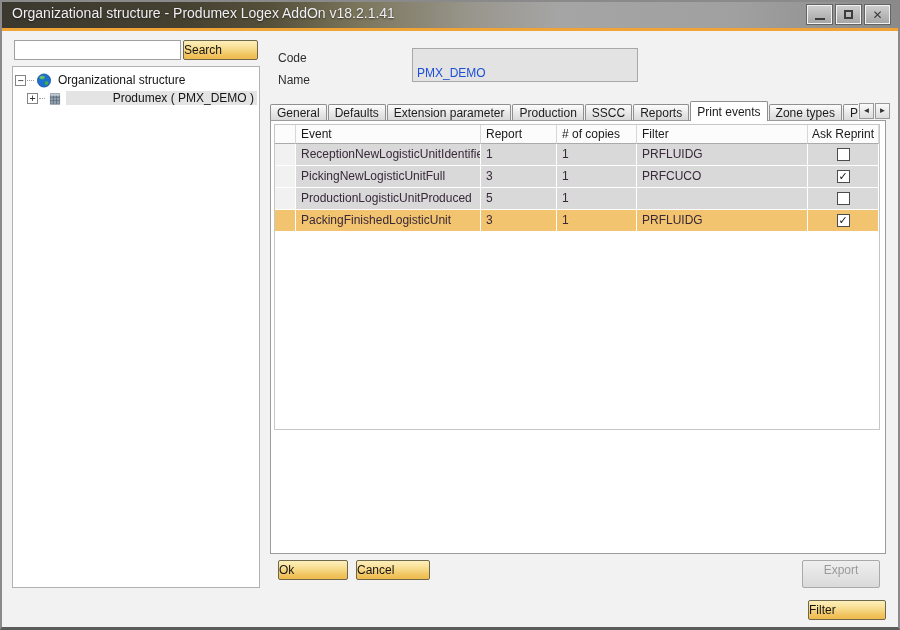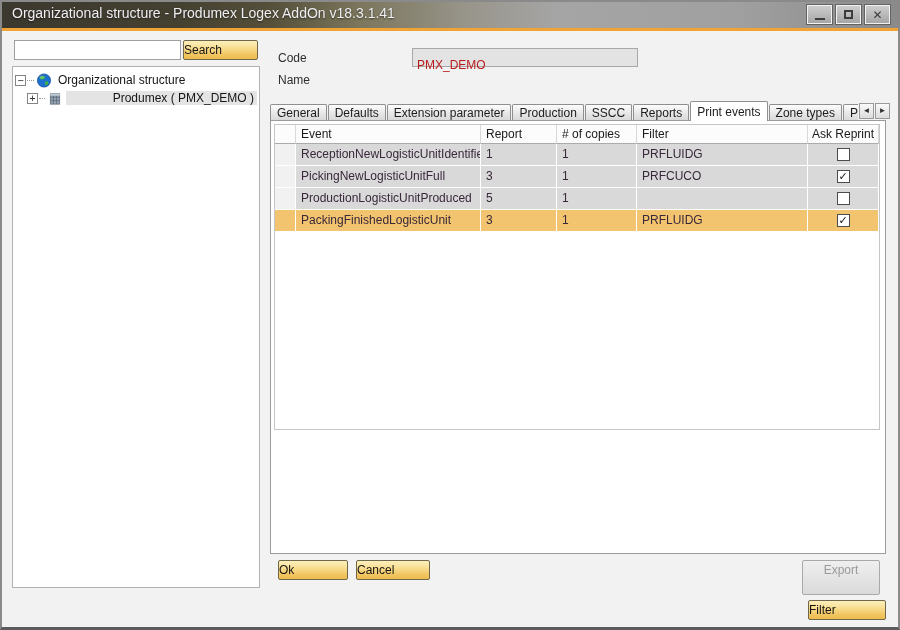--- a/index.html
+++ b/index.html
@@ -43,21 +43,21 @@
     font-size:10px; line-height:9px; text-align:center; color:#333; font-family:"DejaVu Sans Mono",monospace;
   }
   .tree-dots { width:7px; border-top:1px dotted #9a9a9a; margin:0 1px; }
   .tree-icon { width:16px; height:15px; margin:0 3px 0 1px; flex:0 0 16px; }
   .tree-label { padding:0 3px; }
   .tree-label.selected { background:#e4e4e4;padding-left:47px; }
   
   .fld-label { position:absolute; font-size:12px; color:#2d2d2d; }
   .fld {
     position:absolute; left:410px; width:226px; height:19px; border:1px solid #a8a8a8;
-    font-size:12px; padding:8px 4px; line-height:17px; color:#b91c1c;
+    font-size:12px; padding:16px 4px; line-height:17px; color:#1d4ed8;
   }
   .fld.gray { background:#e3e3e3; }
   .fld.white { background:#fff; }
   
   .tabs { position:absolute; left:268px; top:99px; width:588px; height:20px; display:flex; align-items:flex-end; overflow:hidden; }
   .tab {
     height:17px; line-height:16px; padding:0 6px; font-size:12px; color:#1c1c1c; white-space:nowrap;
     background:linear-gradient(#fdfdfd,#e6e6e6 55%,#d7d7d7); border:1px solid #8f8f8f; border-bottom:none;
     border-radius:2px 2px 0 0; margin-right:1px; cursor:default; flex:0 0 auto;
   }
@@ -89,31 +89,31 @@
     background:linear-gradient(#e4e4e4,#cfcfcf); border:1px solid #8e8e8e;
     font-size:12px; line-height:18px; padding:0 20px 0 5px; color:#161616; white-space:nowrap; overflow:hidden; cursor:default;
   }
   .dropdown::after {
     content:""; position:absolute; right:5px; top:8px; width:0; height:0;
     border:4px solid transparent; border-top:5px solid #333;
   }
   .num-input { position:absolute; left:378px; width:176px; height:20px; background:#fff; border:1px solid #8e8e8e; font-size:12px; padding:0 4px; }
   .cb-abs { position:absolute; }
   .btn-disabled {
-    position:absolute; height:35px; text-align:center; font-size:12px; line-height:18px; color:#9a9a9a;
+    position:absolute; height:28px; text-align:center; font-size:12px; line-height:18px; color:#9a9a9a;
     background:linear-gradient(#efefef,#dadada); border:1px solid #a9a9a9; border-radius:2px; cursor:default;
   }
 </style>
 </head>
 <body>
 
 <div class="window">
 
   <div class="titlebar">
-    <span class="title-text">Organizational structure - Produmex Logex AddOn v18.3.1.41</span>
+    <span class="title-text">Organizational structure - Produmex Logex AddOn v18.2.1.41</span>
     <div class="win-controls">
       <div class="win-btn">
           <span class="glyph-min"></span>
         </div>
       <div class="win-btn">
           <span class="glyph-max"></span>
         </div>
       <div class="win-btn">
           <span class="glyph-close">✕</span>
         </div>

